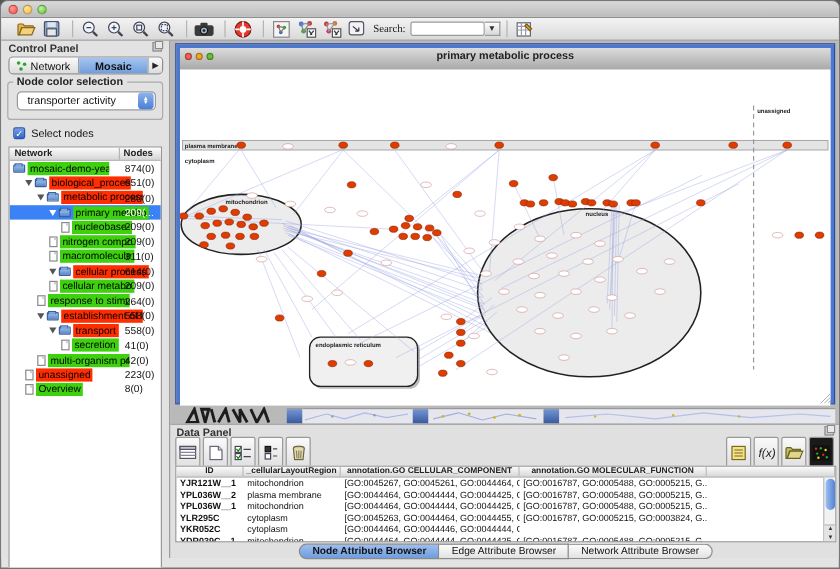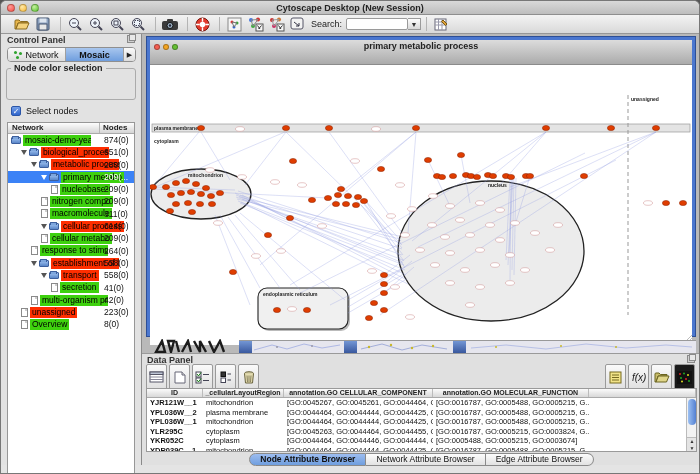--- a/index.html
+++ b/index.html
@@ -16,21 +16,21 @@
   .tl.yel{ left:18px; background:radial-gradient(circle at 35% 30%, #ffe9a8,#f7b835); }
   .tl.grn{ left:30px; background:radial-gradient(circle at 35% 30%, #c6f2a0,#59c22e); }
   .titlebar .title { position:absolute; left:0; right:0; top:2px; text-align:center; font-weight:bold; font-size:9px; color:#222; }
 
   
   .toolbar { position:absolute; left:0; top:14px; width:100%; height:19px;
     background:linear-gradient(#f3f3f3,#d9d9d9); border-bottom:1px solid #979797;
     display:flex; align-items:center; padding-left:12px; }
   .tbtn { width:18px; height:16px; margin-right:3px; display:flex; align-items:center; justify-content:center; }
   .tsep { width:1px; height:14px; background:#b4b4b4; margin:0 5px; }
-  .search-label { font-size:9px; color:#222; margin:0 4px 0 2px; }
+  .search-label { font-size:9px; color:#222; margin:0 4px 0 2px;font-family:Liberation Serif, serif; }
   .search-field { width:62px; height:12px; background:#fff; border:1px solid #9a9a9a; border-radius:2px; }
   .search-drop { width:13px; height:12px; background:linear-gradient(#fdfdfd,#d8d8d8); border:1px solid #9a9a9a; border-left:none;
     font-size:7px; text-align:center; line-height:11px; color:#333; }
 
   
   .control-panel { position:absolute; left:0; top:33px; width:141px; height:431px;
     background:#e2e2e2; border-right:1px solid #8a8a8a; }
   .panel-head { position:relative; height:12px; font-size:9px; font-weight:bold; color:#333; padding:1px 0 0 6px; }
   .float-icon { position:absolute; right:6px; top:1px; width:8px; height:8px; border:1px solid #8a8a8a; background:#d0d0d0; }
   .float-icon:before { content:""; position:absolute; right:-2px; top:-2px; width:5px; height:5px; border:1px solid #8a8a8a; background:#e8e8e8; }
@@ -74,21 +74,21 @@
   .chip { padding:0 2px; line-height:11px; overflow:hidden; max-width:68px; color:#000; }
   .chip.green { background:#3ed10e; }
   .chip.red { background:#ff2e00; }
   .cnt { position:absolute; left:96px; top:0; line-height:12.3px; color:#111; }
   .tree-row.selected .cnt { color:#fff; }
 
   
   .workspace { position:absolute; left:141px; top:33px; width:559px; height:431px; background:#b9b9b9; }
   .net-window { position:absolute; left:5px; top:3px; width:548px; height:299px;
     border:3px solid #4b77cf; outline:1px solid #2d4f96; background:#fff; }
-  .net-title { height:25px; background:linear-gradient(#dcdcdc,#ababab); border-bottom:1px solid #8b8b8b; position:relative; }
+  .net-title { height:18px; background:linear-gradient(#dcdcdc,#ababab); border-bottom:1px solid #8b8b8b; position:relative; }
   .net-title .title { text-align:center; font-size:9px; font-weight:bold; line-height:12px; color:#222; }
   .mtl { position:absolute; top:3.5px; width:6px; height:6px; border-radius:50%; border:1px solid rgba(0,0,0,.3); }
   .mtl.red{ left:4px; background:#f55f51; } .mtl.yel{ left:13px; background:#f5a623; } .mtl.grn{ left:22px; background:#67c036; }
   .canvas { position:relative; width:542px; height:280px; background:#fff; }
 
   .desk-strip { position:absolute; left:0; top:305px; width:559px; height:14px; }
   .logo-frag { position:absolute; left:12px; top:0; }
   .win-frag { position:absolute; top:1px; height:13px; background:#e6e6ee; border-top:1px solid #999; }
   .win-frag.bluecap { background:linear-gradient(#7396d4,#39589e); width:13px; }
 
@@ -126,21 +126,20 @@
 </style>
 </head>
 <body>
 
 <div class="app">
 
   <div class="titlebar">
     <span class="tl red"></span>
     <span class="tl yel"></span>
     <span class="tl grn"></span>
-    <span class="title">Cytoscape Desktop (New Session)</span>
   </div>
 
   <div class="toolbar">
     <span class="tbtn">
       <svg width="16" height="14">
           <path d="M1 12 L1 4 Q1 3 2 3 L5 3 L6.5 4.5 L13 4.5 Q14 4.5 14 5.5 L14 6 L4 6 L2 12 Z" fill="#e8b64c" stroke="#8a6a1e"></path>
           <path d="M2 12 L4.3 6 L15 6 L12.5 12 Z" fill="#f4d27c" stroke="#8a6a1e"></path>
         </svg>
     </span>
     <span class="tbtn">
@@ -261,20 +260,27 @@
         <span>Network</span>
       </div>
       <div class="cp-tab selected">
         <span>Mosaic</span>
       </div>
       <div class="cp-tab-arrow">▶</div>
     </div>
 
     <div class="groupbox">
       <span class="legend">Node color selection</span>
+      <div class="combo">
+        <span class="val">transporter activity</span>
+        <span class="step">
+            <b>▲</b>
+            <b>▼</b>
+          </span>
+      </div>
     </div>
 
     <div class="checkrow">
       <span class="checkbox">✓</span>
       <span class="checklabel">Select nodes</span>
     </div>
 
     <div class="tree-wrap">
       <div class="tree-header">
         <div class="c1">Network</div>
@@ -710,37 +716,36 @@
               <div class="col-id">YLR295C</div>
               <div class="col-reg">cytoplasm</div>
               <div class="col-cc">[GO:0045263, GO:0044464, GO:0044455, G...</div>
               <div class="col-mf">[GO:0016787, GO:0005215, GO:0003824, G...</div>
               <div class="col-fill"></div>
             </div>
             <div class="dt-row">
               <div class="col-id">YKR052C</div>
               <div class="col-reg">cytoplasm</div>
               <div class="col-cc">[GO:0044464, GO:0044446, GO:0044444, G...</div>
-              <div class="col-mf">[GO:0005488, GO:0005215, GO:0003674]</div>
               <div class="col-fill"></div>
             </div>
             <div class="dt-row">
               <div class="col-id">YDR039C__1</div>
               <div class="col-reg">mitochondrion</div>
               <div class="col-cc">[GO:0044464, GO:0044444, GO:0044425, G...</div>
               <div class="col-mf">[GO:0016787, GO:0005488, GO:0005215, G...</div>
               <div class="col-fill"></div>
             </div>
           </div>
         <div class="dp-scroll">
           <span class="dp-thumb"></span>
           <span class="dp-arrows">▲<br>▼</span>
         </div>
       </div>
       <div class="dp-tabs" id="dp-tabs">
           <div class="seg selected">Node Attribute Browser</div>
+          <div class="seg">Edge Attribute Browser</div>
           <div class="seg">Network Attribute Browser</div>
-          <div class="seg">Edge Attribute Browser</div>
         </div>
     </div>
   </div>
 
 </div>
 
 </body></html>

